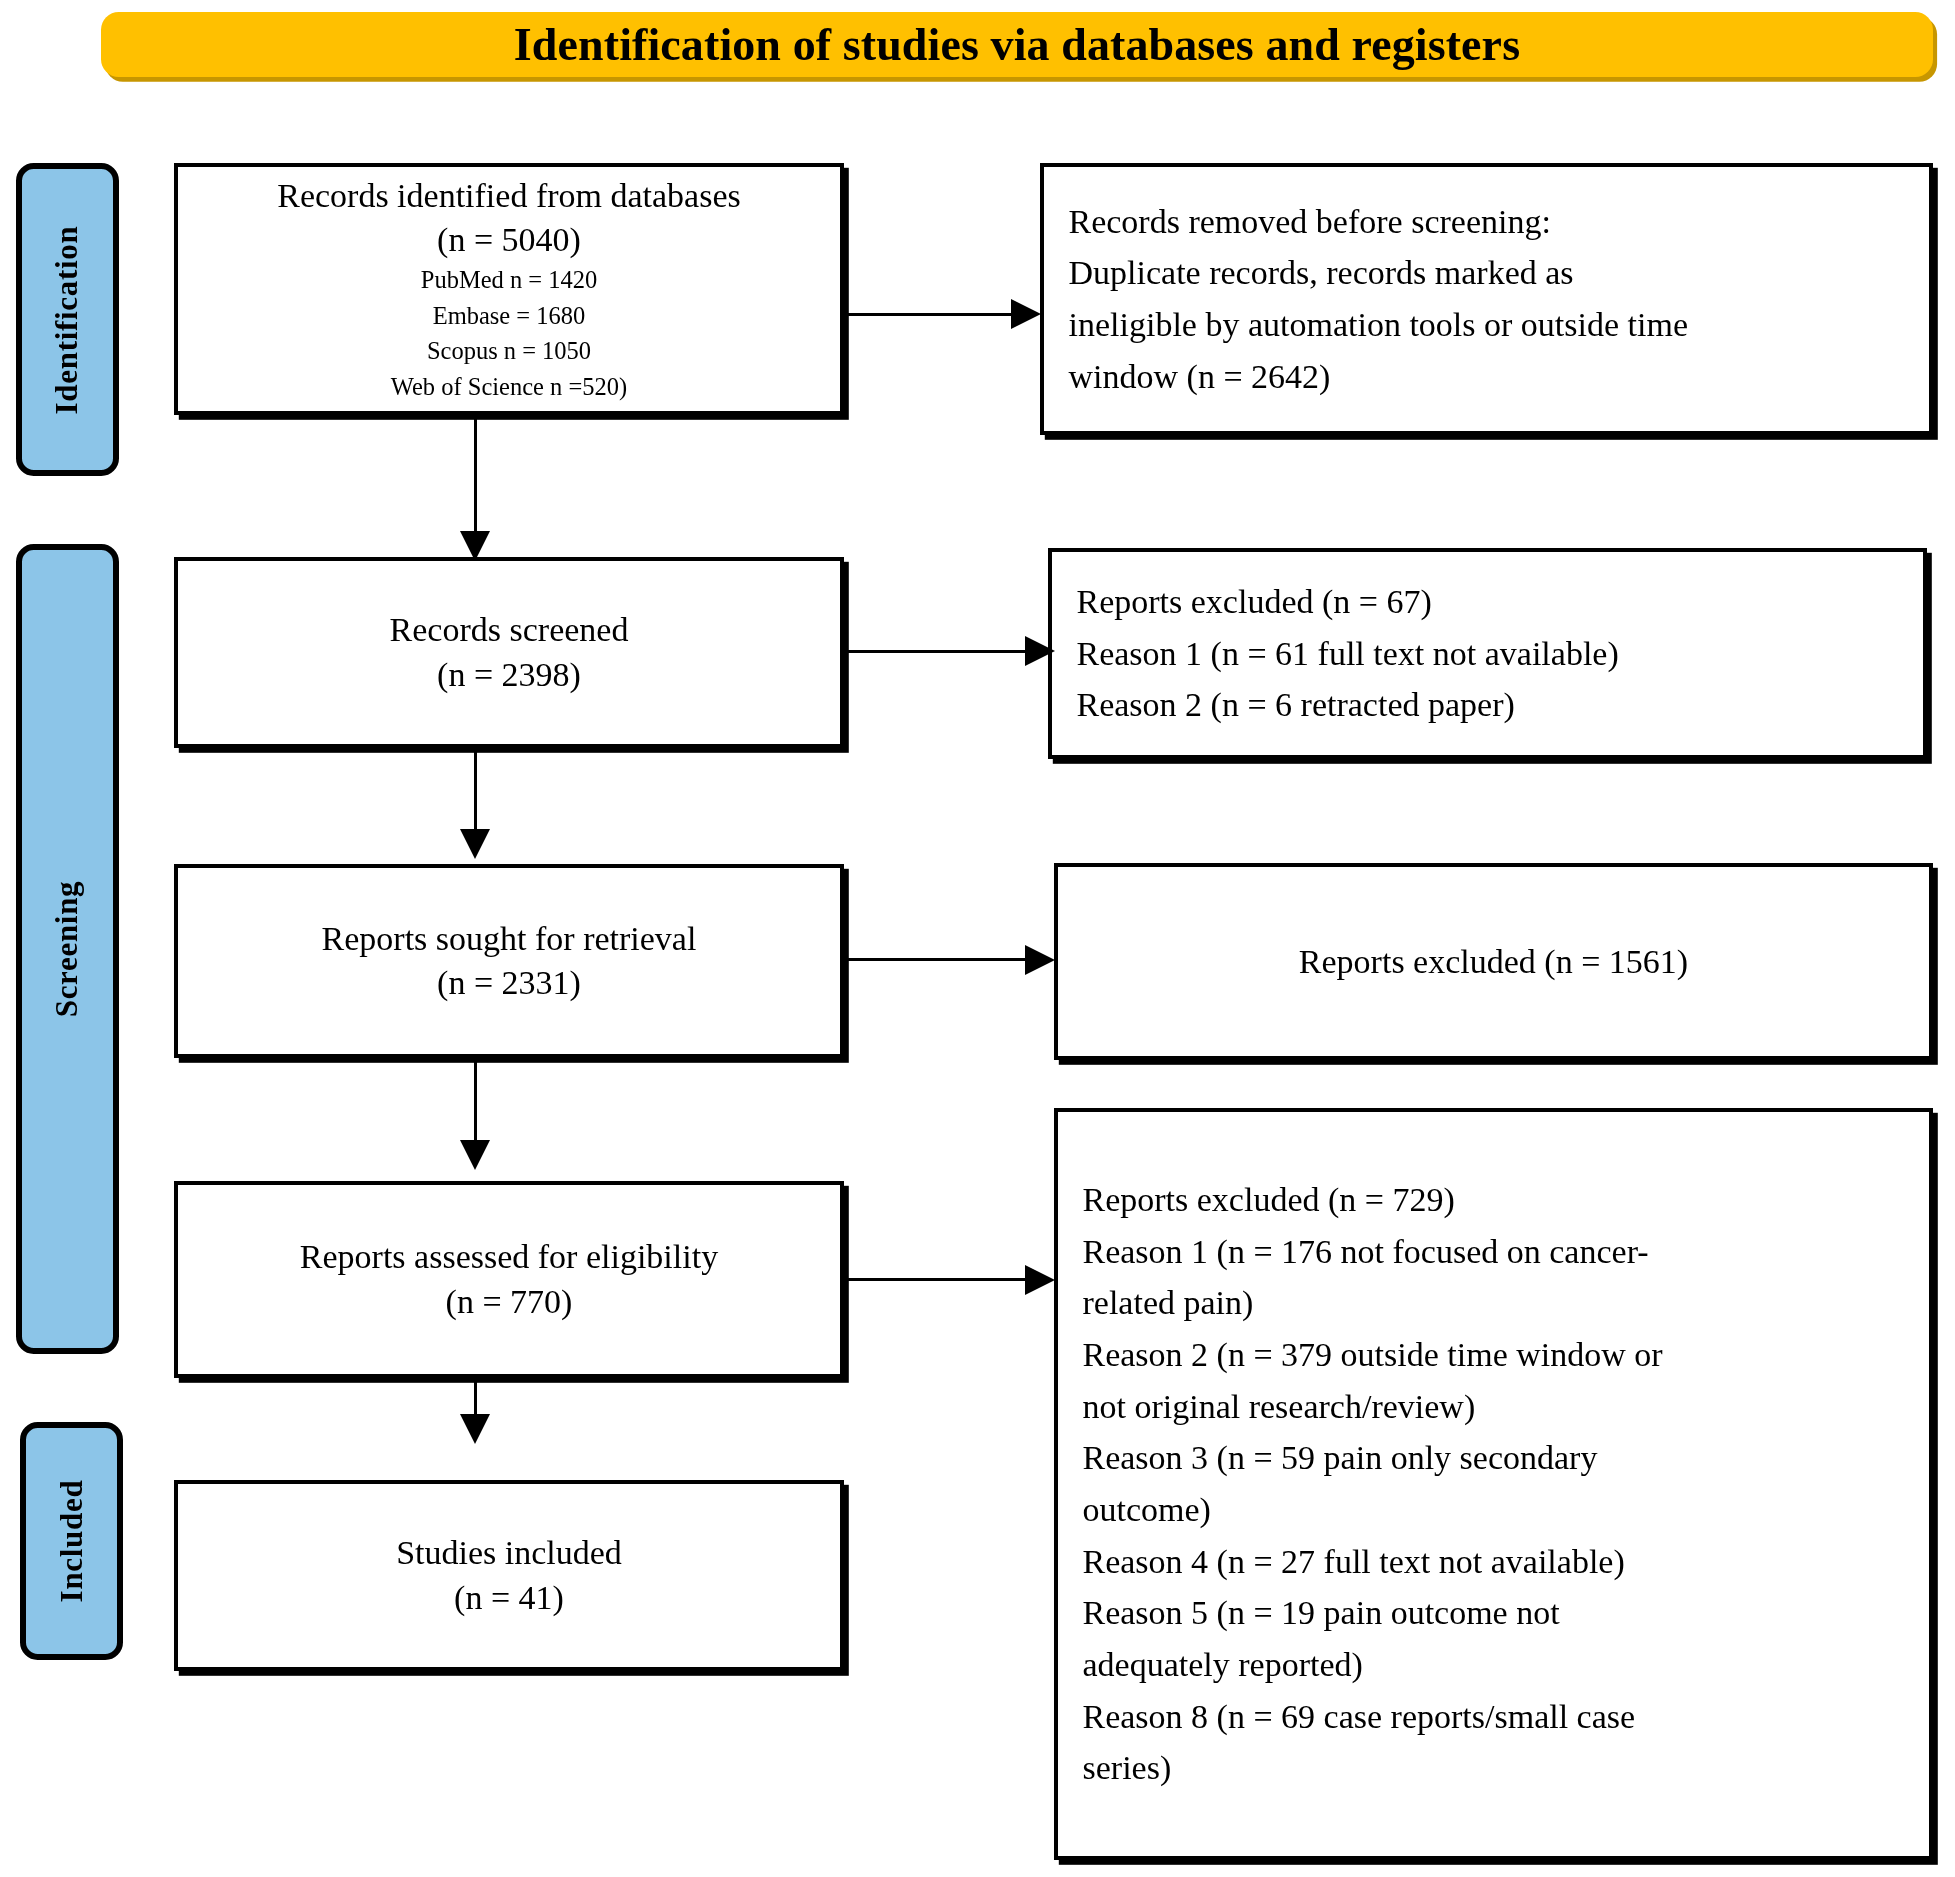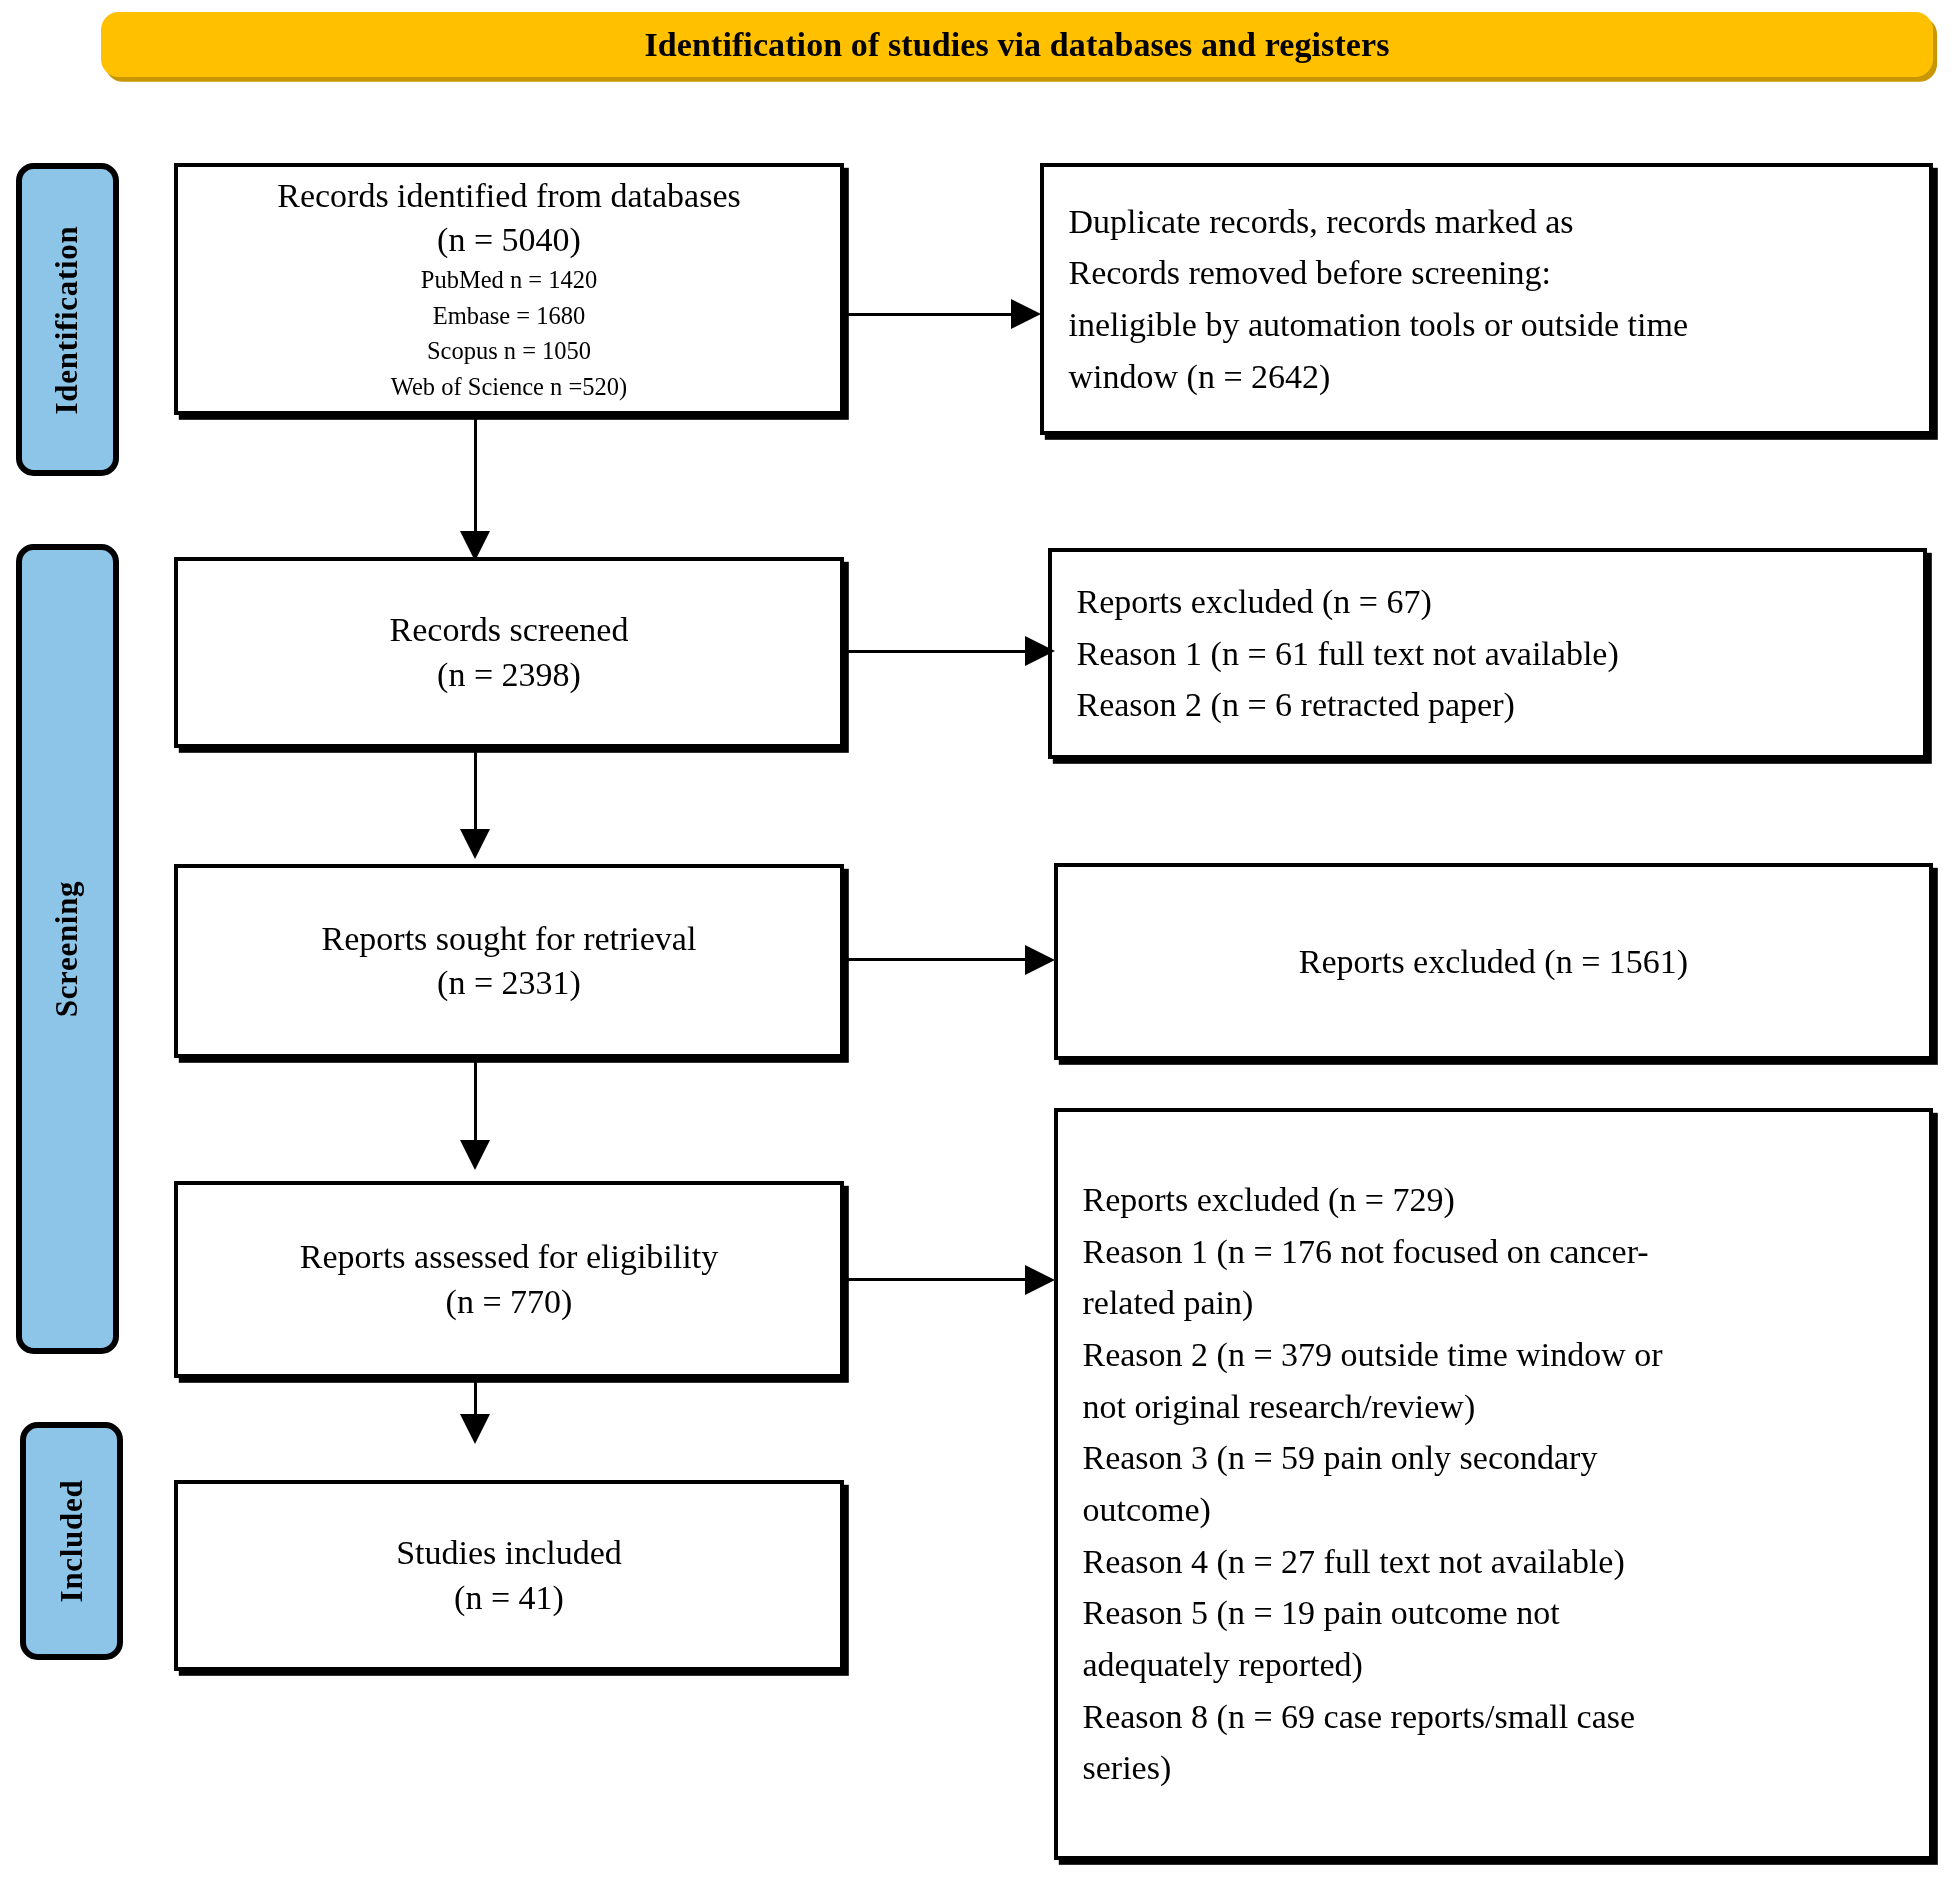--- a/index.html
+++ b/index.html
@@ -26,21 +26,21 @@
     width: 1832px;
     height: 65px;
     background: #FFC000;
     border-radius: 17.7px;
     box-shadow: 4.1px 4.8px 0 0 #c79600;
     display: flex;
     align-items: center;
     justify-content: center;
   }
   .banner-text {
-    font-size: 34px;
+    font-size: 46px;
     font-weight: bold;
     color: #000000;
     letter-spacing: 0.1px;
     text-align: center;
     line-height: 1.1;
   }
 
   
   .stage {
     position: absolute;
@@ -161,22 +161,22 @@
   <div class="fbox centerbox" id="box-identified">
     <div class="line-lg">Records identified from databases</div>
     <div class="line-lg">(n = 5040)</div>
     <div class="line-sm">PubMed n = 1420</div>
     <div class="line-sm">Embase = 1680</div>
     <div class="line-sm">Scopus n = 1050</div>
     <div class="line-sm">Web of Science n =520)</div>
   </div>
 
   <div class="fbox leftbox" id="box-removed">
+    <div class="line-blk">Records removed before screening:</div>
     <div class="line-blk">Duplicate records, records marked as</div>
-    <div class="line-blk">Records removed before screening:</div>
     <div class="line-blk">ineligible by automation tools or outside time</div>
     <div class="line-blk">window (n = 2642)</div>
   </div>
 
   <div class="fbox centerbox" id="box-screened">
     <div class="line-lg">Records screened</div>
     <div class="line-lg">(n = 2398)</div>
   </div>
 
   <div class="fbox leftbox" id="box-excl-screen">

